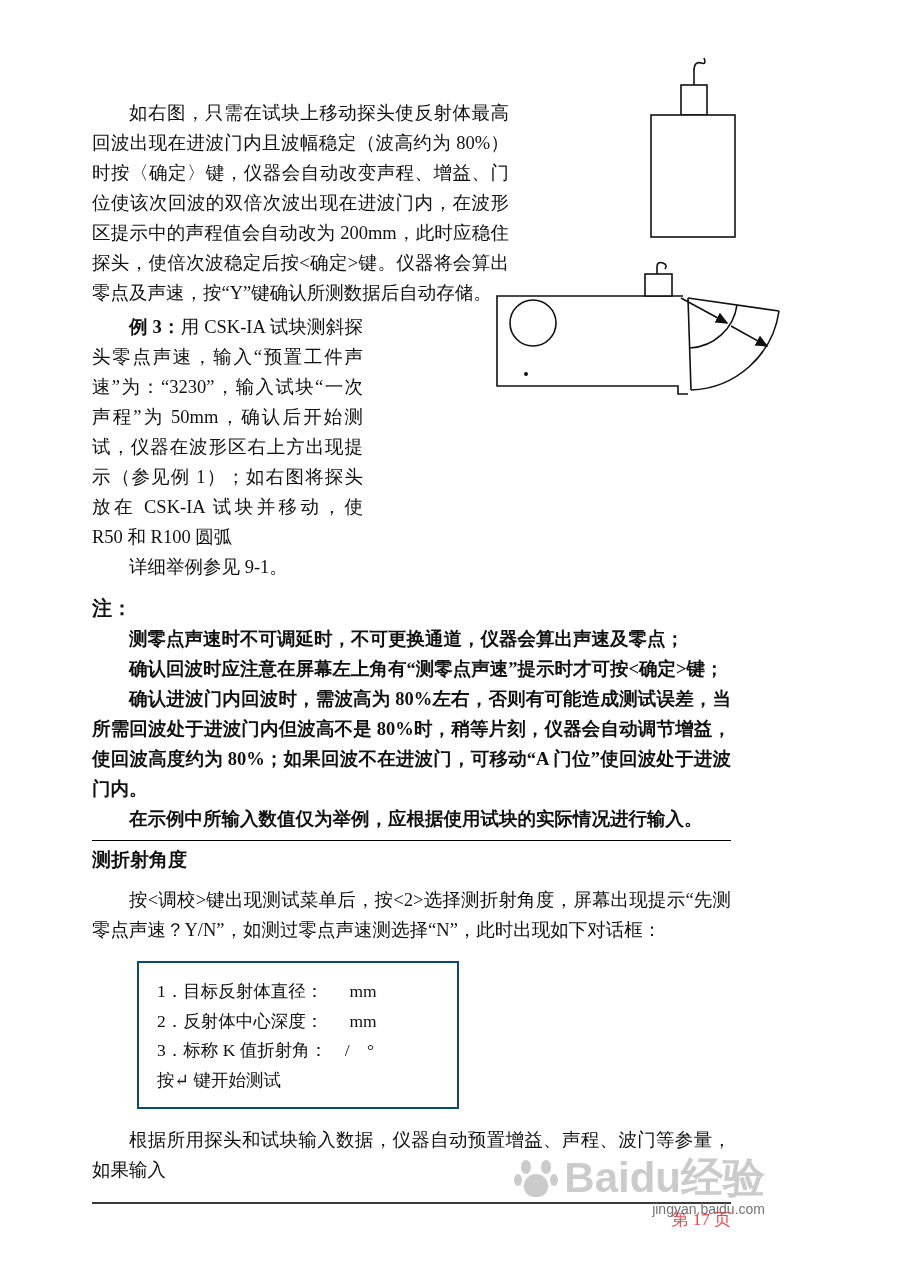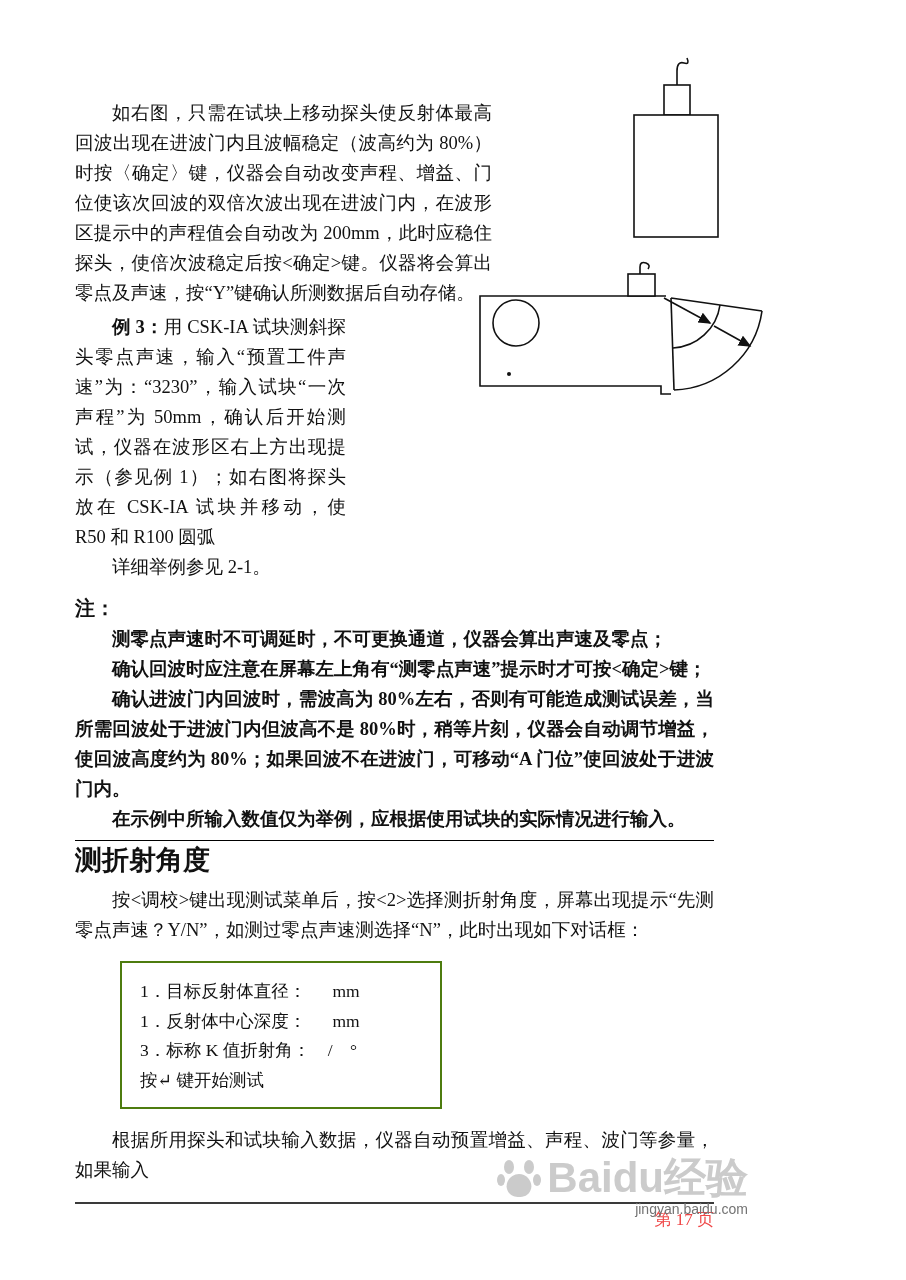--- a/index.html
+++ b/index.html
@@ -3,20 +3,21 @@
 <meta charset="utf-8">
 <style>
   html,body { margin:0; padding:0; background:#ffffff; }
   .page {
     position:relative;
     width:790px; height:1280px;
     background:#ffffff;
     overflow:hidden;
     font-family:"Liberation Serif","DejaVu Serif",serif;
     color:#111111;
+    margin-left:17px;
   }
   .content { position:absolute; left:75px; right:76px; top:0; }
   .para {
     font-size:18.5px;
     line-height:30px;
     text-align:justify;
   }
   .indent { text-indent:2em; }
   .b { font-weight:bold; }
   .p1 { margin-top:98px; margin-right:222px; }
@@ -28,27 +29,27 @@
   .note-item { font-weight:bold; text-indent:2em; }
   .rule {
     border:none; border-top:1.6px solid #000;
     margin:6px 0 0 0; height:0;
   }
   .section-number {
     text-align:right; font-size:17px; line-height:26px;
   }
   .heading {
     font-family:"Liberation Sans","DejaVu Sans",sans-serif;
-    font-weight:bold; font-size:27px; line-height:34px;
+    font-weight:bold; font-size:19px; line-height:34px;
     margin:2px 0 8px 0;
   }
   .dialog {
     margin:16px 0 0 45px;
     width:282px;
-    border:2px solid #4d7c0f;
+    border:2px solid #0c4a6e;
     padding:14px 18px 12px 18px;
   }
   .dialog-line {
     font-size:17.5px; line-height:29.5px; white-space:pre;
   }
   .p6 { margin-top:16px; }
   .diagram { position:absolute; }
   #diag1 { left:632px; top:55px; }
   #diag2 { left:478px; top:260px; }
   .footer {
@@ -119,37 +120,37 @@
   </div>
 
   <div class="content">
 
     <div class="para indent p1">如右图，只需在试块上移动探头使反射体最高回波出现在进波门内且波幅稳定（波高约为 80%）时按〈确定〉键，仪器会自动改变声程、增益、门位使该次回波的双倍次波出现在进波门内，在波形区提示中的声程值会自动改为 200mm，此时应稳住探头，使倍次波稳定后按&lt;确定&gt;键。仪器将会算出零点及声速，按“Y”键确认所测数据后自动存储。</div>
 
     <div class="para indent p2a"><span class="b">例 3：</span><span>用 CSK-IA 试块测斜探头零点声速，输入“预置工件声速”为：“3230”，输入试块“一次声程”为 50mm，确认后开始测试，仪器在波形区右上方出现提示（参见例 1）；如右图将探头放在 CSK-IA 试块并移动，使 R50 和 R100 圆弧</span></div>
 
 
 
-    <div class="para indent p4">详细举例参见 2-1。</div>
+    <div class="para indent p4">详细举例参见 9-1。</div>
 
     <div class="note-label">注：</div>
     <div class="para note-item">测零点声速时不可调延时，不可更换通道，仪器会算出声速及零点；</div>
     <div class="para note-item">确认回波时应注意在屏幕左上角有“测零点声速”提示时才可按&lt;确定&gt;键；</div>
     <div class="para note-item">确认进波门内回波时，需波高为 80%左右，否则有可能造成测试误差，当所需回波处于进波门内但波高不是 80%时，稍等片刻，仪器会自动调节增益，使回波高度约为 80%；如果回波不在进波门，可移动“A 门位”使回波处于进波门内。</div>
     <div class="para note-item">在示例中所输入数值仅为举例，应根据使用试块的实际情况进行输入。</div>
 
     <hr class="rule">
 
     <div class="heading">测折射角度</div>
 
     <div class="para indent">按&lt;调校&gt;键出现测试菜单后，按&lt;2&gt;选择测折射角度，屏幕出现提示“先测零点声速？Y/N”，如测过零点声速测选择“N”，此时出现如下对话框：</div>
 
     <div class="dialog">
       <div class="dialog-line">1．目标反射体直径：      mm</div>
-      <div class="dialog-line">1．反射体中心深度：      mm</div>
+      <div class="dialog-line">2．反射体中心深度：      mm</div>
       <div class="dialog-line">3．标称 K 值折射角：    /    °</div>
       <div class="dialog-line">按↵ 键开始测试</div>
     </div>
 
     <div class="para indent p6">根据所用探头和试块输入数据，仪器自动预置增益、声程、波门等参量，如果输入</div>
 
   </div>
 
   <div class="footer">
     <span>第 17 页</span>

